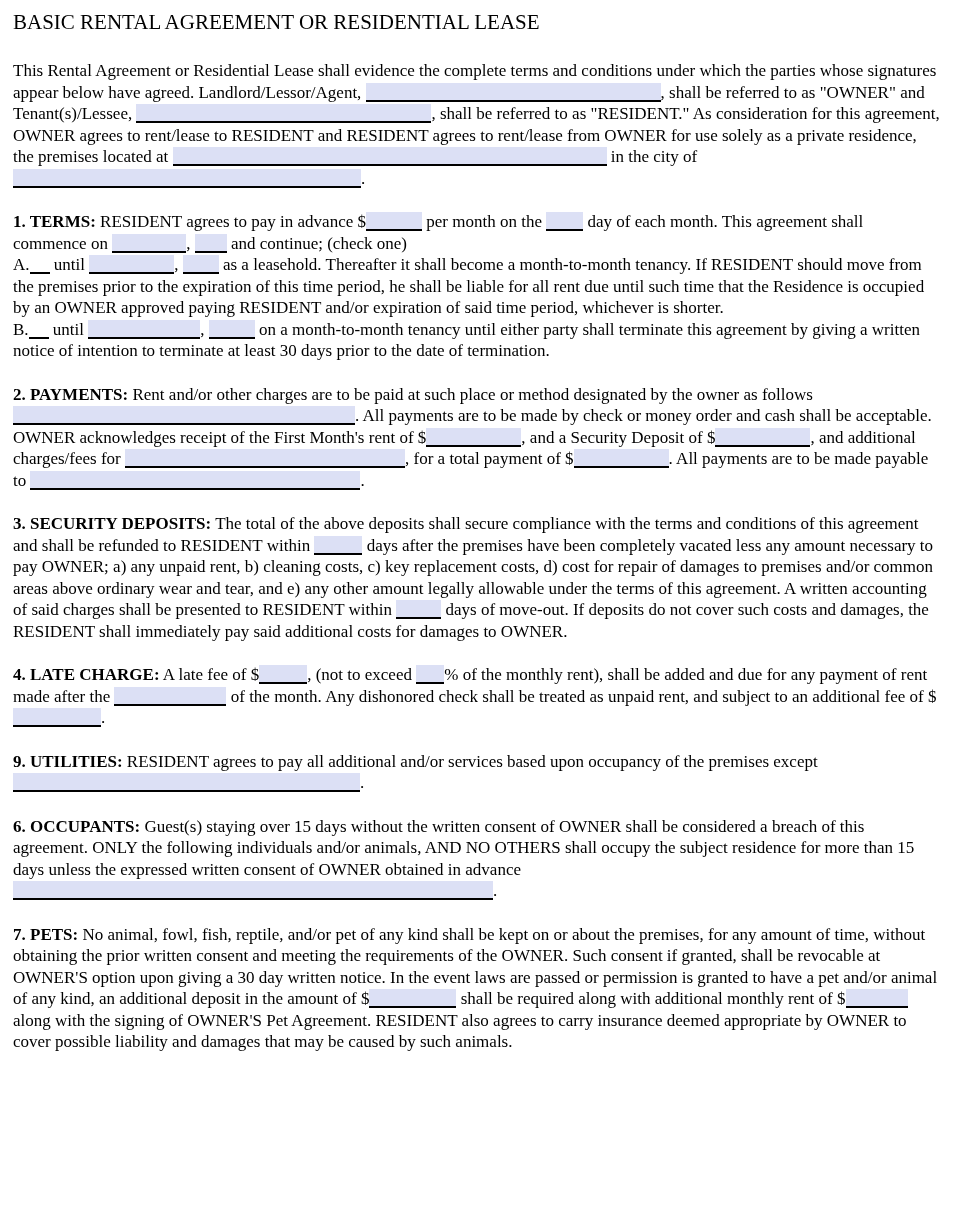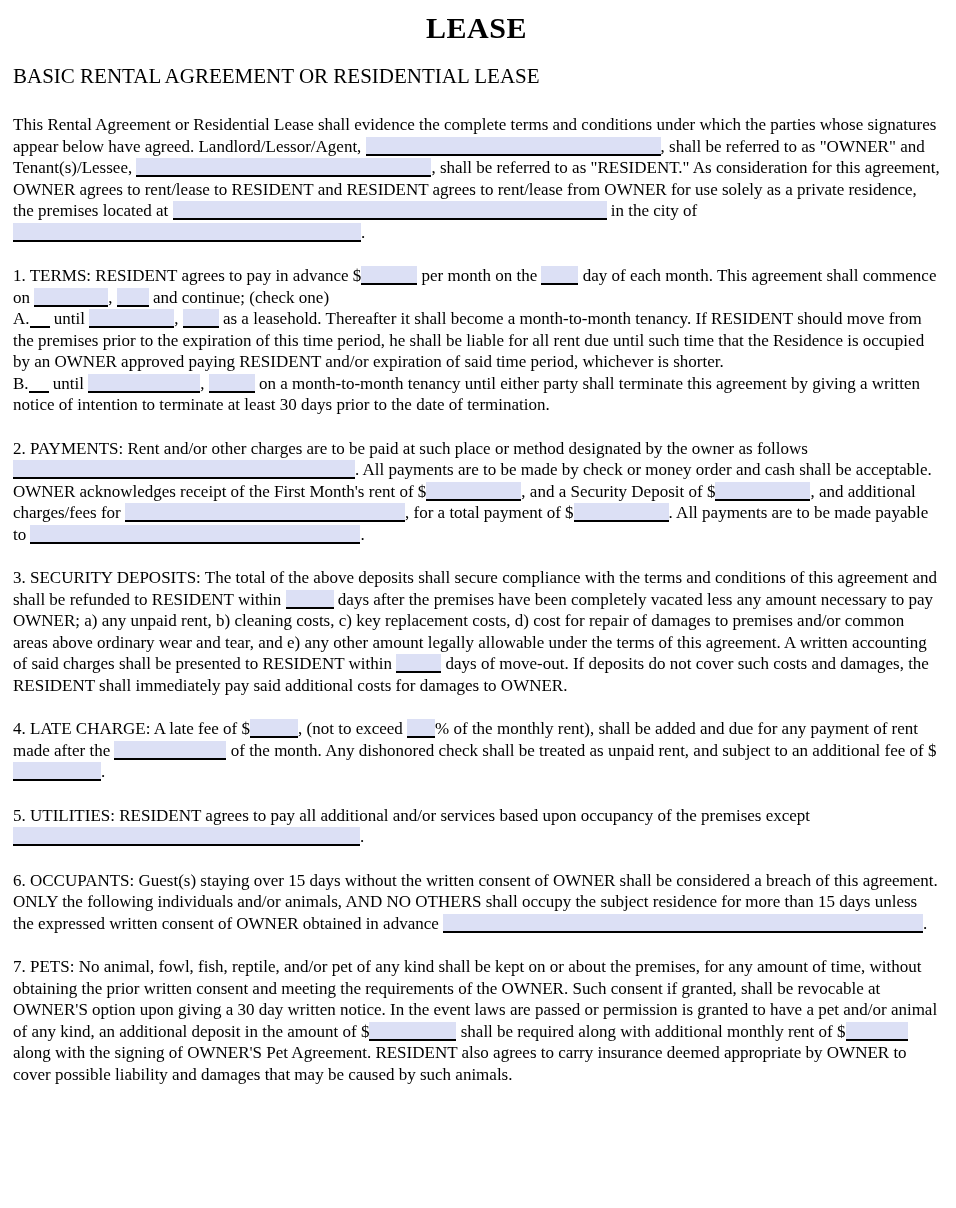--- a/index.html
+++ b/index.html
@@ -36,42 +36,41 @@
     font-weight: normal;
     font-size: 21px;
     line-height: 24px;
     margin: 0 0 26px 0;
   }
   .para {
     margin: 12px 0 22px 0;
     text-align: left;
   }
   .para strong {
-    font-weight: normal;
+    font-weight: bold;
   }
   .blank {
     display: inline-block;
     height: 17px;
     border-bottom: 2px solid #000000;
     vertical-align: -4px;
   }
   .blank.plain {
     background: transparent !important;
     height: 12px;
   }
 </style>
 </head>
 <body>
 
 <div class="page">
-  <div class="doc-title">LEASE</div>
   <div class="doc-subtitle">BASIC RENTAL AGREEMENT OR RESIDENTIAL LEASE</div>
   <div>
       <p class="para"><span>This Rental Agreement or Residential Lease shall evidence the complete terms and conditions under which the parties whose signatures appear below have agreed. Landlord/Lessor/Agent, </span><span class="blank" style="width: 295px; background: rgb(220, 224, 245); border-bottom-color: rgb(0, 0, 0);"></span><span>, shall be referred to as "OWNER" and Tenant(s)/Lessee, </span><span class="blank" style="width: 295px; background: rgb(220, 224, 245); border-bottom-color: rgb(0, 0, 0);"></span><span>, shall be referred to as "RESIDENT." As consideration for this agreement, OWNER agrees to rent/lease to RESIDENT and RESIDENT agrees to rent/lease from OWNER for use solely as a private residence, the premises located at </span><span class="blank" style="width: 434px; background: rgb(220, 224, 245); border-bottom-color: rgb(0, 0, 0);"></span><span> in the city of </span><span class="blank" style="width: 348px; background: rgb(220, 224, 245); border-bottom-color: rgb(0, 0, 0);"></span><span>.</span></p>
       <p class="para"><strong>1. TERMS:</strong><span> RESIDENT agrees to pay in advance $</span><span class="blank" style="width: 56px; background: rgb(220, 224, 245); border-bottom-color: rgb(0, 0, 0);"></span><span> per month on the </span><span class="blank" style="width: 37px; background: rgb(220, 224, 245); border-bottom-color: rgb(0, 0, 0);"></span><span> day of each month. This agreement shall commence on </span><span class="blank" style="width: 74px; background: rgb(220, 224, 245); border-bottom-color: rgb(0, 0, 0);"></span><span>, </span><span class="blank" style="width: 32px; background: rgb(220, 224, 245); border-bottom-color: rgb(0, 0, 0);"></span><span> and continue; (check one)</span><br><span>A.</span><span class="blank plain" style="width: 20px; border-bottom-color: rgb(0, 0, 0);"></span><span> until </span><span class="blank" style="width: 85px; background: rgb(220, 224, 245); border-bottom-color: rgb(0, 0, 0);"></span><span>, </span><span class="blank" style="width: 36px; background: rgb(220, 224, 245); border-bottom-color: rgb(0, 0, 0);"></span><span> as a leasehold. Thereafter it shall become a month-to-month tenancy. If RESIDENT should move from the premises prior to the expiration of this time period, he shall be liable for all rent due until such time that the Residence is occupied by an OWNER approved paying RESIDENT and/or expiration of said time period, whichever is shorter.</span><br><span>B.</span><span class="blank plain" style="width: 20px; border-bottom-color: rgb(0, 0, 0);"></span><span> until </span><span class="blank" style="width: 112px; background: rgb(220, 224, 245); border-bottom-color: rgb(0, 0, 0);"></span><span>, </span><span class="blank" style="width: 46px; background: rgb(220, 224, 245); border-bottom-color: rgb(0, 0, 0);"></span><span> on a month-to-month tenancy until either party shall terminate this agreement by giving a written notice of intention to terminate at least 30 days prior to the date of termination.</span></p>
       <p class="para"><strong>2. PAYMENTS:</strong><span> Rent and/or other charges are to be paid at such place or method designated by the owner as follows </span><span class="blank" style="width: 342px; background: rgb(220, 224, 245); border-bottom-color: rgb(0, 0, 0);"></span><span>. All payments are to be made by check or money order and cash shall be acceptable. OWNER acknowledges receipt of the First Month's rent of $</span><span class="blank" style="width: 95px; background: rgb(220, 224, 245); border-bottom-color: rgb(0, 0, 0);"></span><span>, and a Security Deposit of $</span><span class="blank" style="width: 95px; background: rgb(220, 224, 245); border-bottom-color: rgb(0, 0, 0);"></span><span>, and additional charges/fees for </span><span class="blank" style="width: 280px; background: rgb(220, 224, 245); border-bottom-color: rgb(0, 0, 0);"></span><span>, for a total payment of $</span><span class="blank" style="width: 95px; background: rgb(220, 224, 245); border-bottom-color: rgb(0, 0, 0);"></span><span>. All payments are to be made payable to </span><span class="blank" style="width: 330px; background: rgb(220, 224, 245); border-bottom-color: rgb(0, 0, 0);"></span><span>.</span></p>
       <p class="para"><strong>3. SECURITY DEPOSITS:</strong><span> The total of the above deposits shall secure compliance with the terms and conditions of this agreement and shall be refunded to RESIDENT within </span><span class="blank" style="width: 48px; background: rgb(220, 224, 245); border-bottom-color: rgb(0, 0, 0);"></span><span> days after the premises have been completely vacated less any amount necessary to pay OWNER; a) any unpaid rent, b) cleaning costs, c) key replacement costs, d) cost for repair of damages to premises and/or common areas above ordinary wear and tear, and e) any other amount legally allowable under the terms of this agreement. A written accounting of said charges shall be presented to RESIDENT within </span><span class="blank" style="width: 45px; background: rgb(220, 224, 245); border-bottom-color: rgb(0, 0, 0);"></span><span> days of move-out. If deposits do not cover such costs and damages, the RESIDENT shall immediately pay said additional costs for damages to OWNER.</span></p>
       <p class="para"><strong>4. LATE CHARGE:</strong><span> A late fee of $</span><span class="blank" style="width: 48px; background: rgb(220, 224, 245); border-bottom-color: rgb(0, 0, 0);"></span><span>, (not to exceed </span><span class="blank" style="width: 28px; background: rgb(220, 224, 245); border-bottom-color: rgb(0, 0, 0);"></span><span>% of the monthly rent), shall be added and due for any payment of rent made after the </span><span class="blank" style="width: 112px; background: rgb(220, 224, 245); border-bottom-color: rgb(0, 0, 0);"></span><span> of the month. Any dishonored check shall be treated as unpaid rent, and subject to an additional fee of $</span><span class="blank" style="width: 88px; background: rgb(220, 224, 245); border-bottom-color: rgb(0, 0, 0);"></span><span>.</span></p>
-      <p class="para"><strong>5. UTILITIES:</strong><span> RESIDENT agrees to pay all additional and/or services based upon occupancy of the premises except </span><span class="blank" style="width: 347px; background: rgb(220, 224, 245); border-bottom-color: rgb(0, 0, 0);"></span><span>.</span></p>
+      <p class="para"><strong>9. UTILITIES:</strong><span> RESIDENT agrees to pay all additional and/or services based upon occupancy of the premises except </span><span class="blank" style="width: 347px; background: rgb(220, 224, 245); border-bottom-color: rgb(0, 0, 0);"></span><span>.</span></p>
       <p class="para"><strong>6. OCCUPANTS:</strong><span> Guest(s) staying over 15 days without the written consent of OWNER shall be considered a breach of this agreement. ONLY the following individuals and/or animals, AND NO OTHERS shall occupy the subject residence for more than 15 days unless the expressed written consent of OWNER obtained in advance </span><span class="blank" style="width: 480px; background: rgb(220, 224, 245); border-bottom-color: rgb(0, 0, 0);"></span><span>.</span></p>
       <p class="para"><strong>7. PETS:</strong><span> No animal, fowl, fish, reptile, and/or pet of any kind shall be kept on or about the premises, for any amount of time, without obtaining the prior written consent and meeting the requirements of the OWNER. Such consent if granted, shall be revocable at OWNER'S option upon giving a 30 day written notice. In the event laws are passed or permission is granted to have a pet and/or animal of any kind, an additional deposit in the amount of $</span><span class="blank" style="width: 87px; background: rgb(220, 224, 245); border-bottom-color: rgb(0, 0, 0);"></span><span> shall be required along with additional monthly rent of $</span><span class="blank" style="width: 62px; background: rgb(220, 224, 245); border-bottom-color: rgb(0, 0, 0);"></span><span> along with the signing of OWNER'S Pet Agreement. RESIDENT also agrees to carry insurance deemed appropriate by OWNER to cover possible liability and damages that may be caused by such animals.</span></p>
     </div>
 </div>
 
 </body></html>

